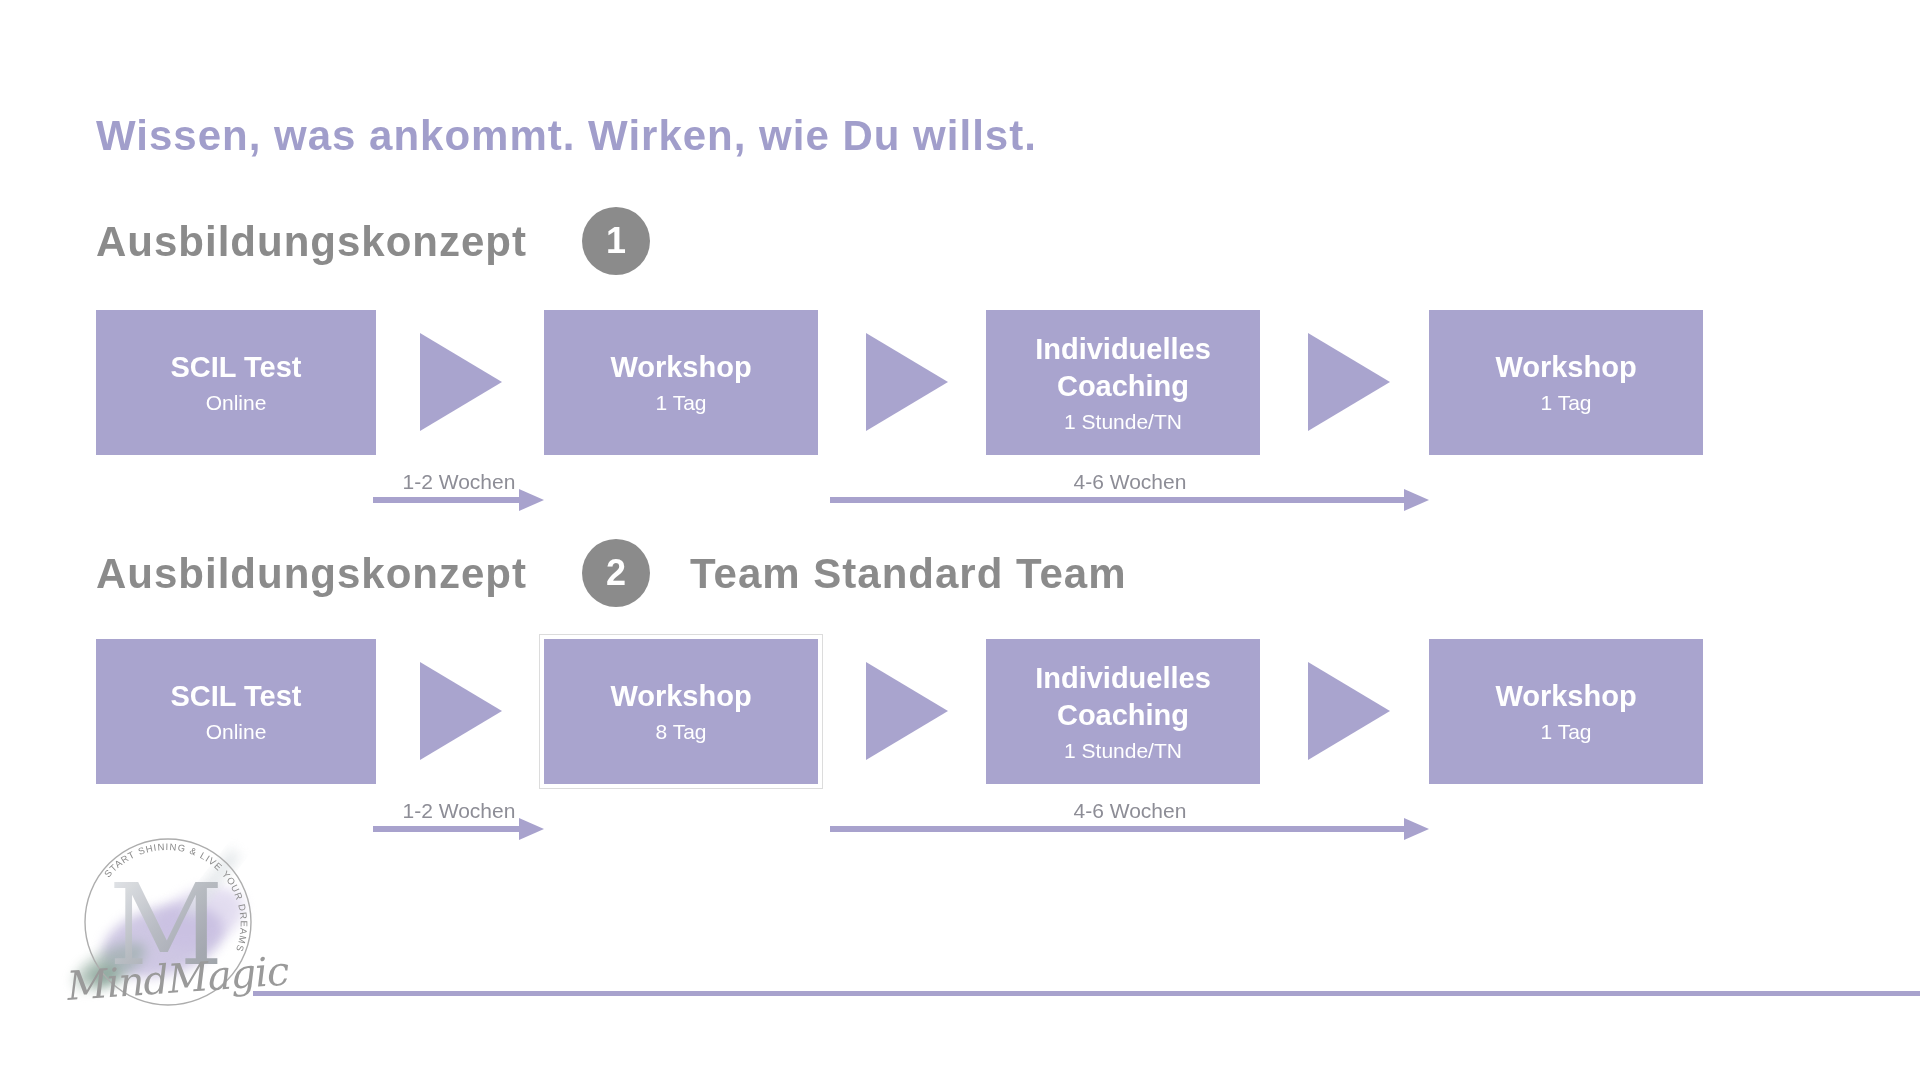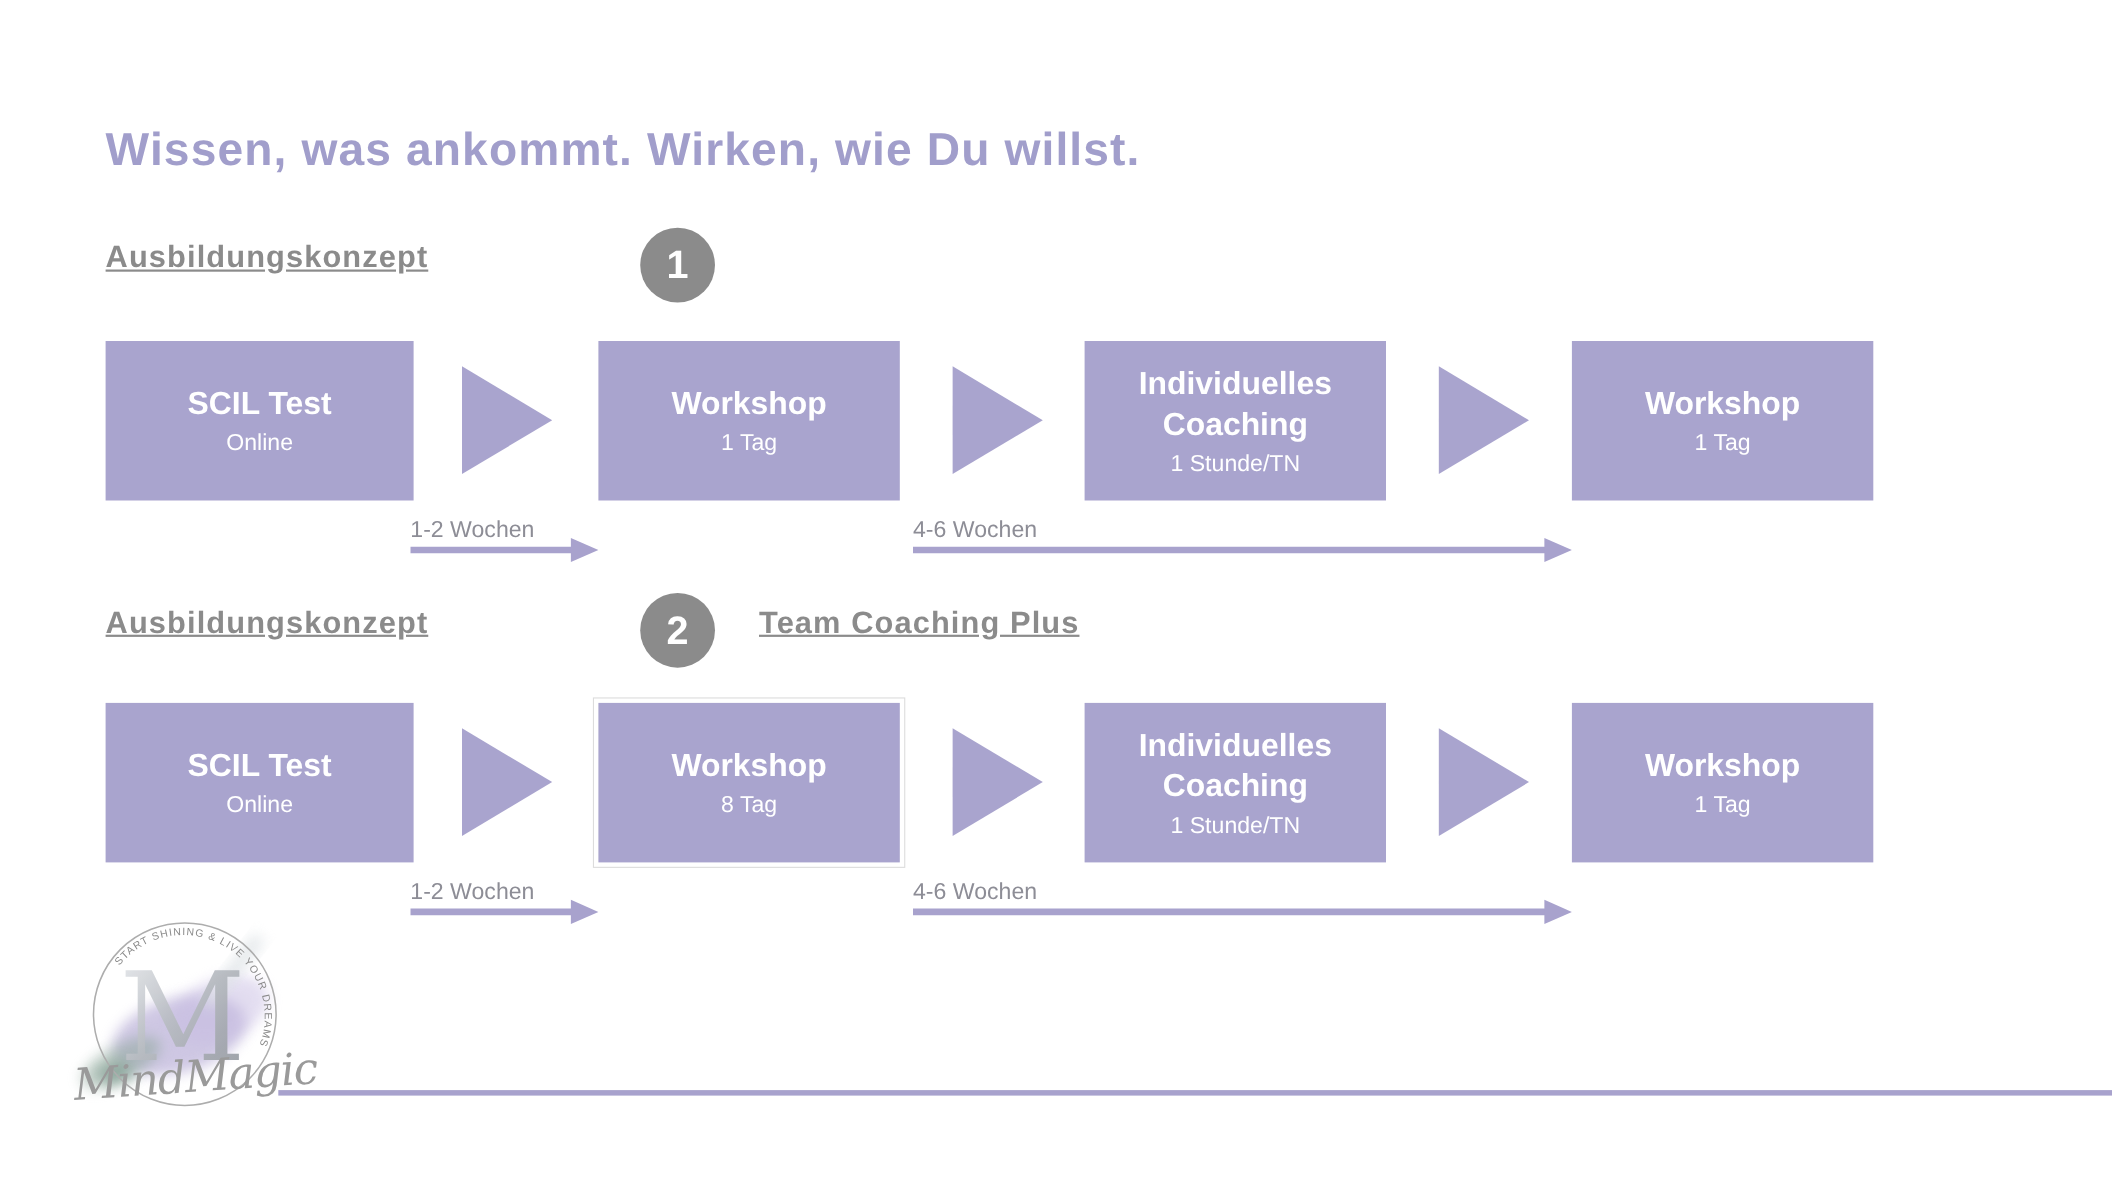--- a/index.html
+++ b/index.html
@@ -18,23 +18,22 @@
     overflow:hidden;
     padding-left:25px;
   }
   .abs{position:absolute;}
   .slide-title{
     left:96px;top:112px;
     font-size:42px;font-weight:bold;letter-spacing:1px;
     color:var(--title);
   }
   .section-heading{
-    font-size:28px;font-weight:bold;letter-spacing:1px;color:var(--heading);
+    font-size:42px;font-weight:bold;letter-spacing:1px;color:var(--heading);
     white-space:nowrap;
-    text-decoration:underline;
   }
   .number-badge{
     width:68px;height:68px;border-radius:50%;
     background:var(--heading);
     display:flex;align-items:center;justify-content:center;
     color:#fff;font-size:36px;font-weight:bold;
   }
   .step-box{
     height:145px;background:var(--accent);
     display:flex;flex-direction:column;align-items:center;justify-content:center;
@@ -49,21 +48,21 @@
   .step-subtitle{
     font-size:21px;line-height:1.2;
   }
   .flow-arrow{
     width:0;height:0;
     border-top:49px solid transparent;
     border-bottom:49px solid transparent;
     border-left:82px solid var(--accent);
   }
   .gap-label{
-    font-size:21px;color:var(--label);text-align:left;
+    font-size:21px;color:var(--label);text-align:center;
   }
   .duration-arrow svg{display:block;}
   .footer-divider{
     left:253px;top:991px;width:1667px;height:5px;
     background:var(--accent-line);
   }
 </style>
 </head>
 <body>
 
@@ -108,21 +107,21 @@
     <svg width="600" height="28" viewBox="0 0 600 28">
       <line x1="0" y1="14" x2="576" y2="14" stroke="#a8a2cd" stroke-width="6"></line>
       <polygon points="574,3 599,14 574,25" fill="#a8a2cd"></polygon>
     </svg>
   </div>
 
   <div class="abs section-heading" style="left:96px;top:550px;">Ausbildungskonzept</div>
   <div class="abs number-badge" style="left:582px;top:539px;">
     <span>2</span>
   </div>
-  <div class="abs section-heading" style="left:690px;top:550px;">Team Coaching Plus</div>
+  <div class="abs section-heading" style="left:690px;top:550px;">Team Standard Team</div>
 
   <div class="abs step-box" style="left:96px;top:639px;width:280px;">
     <div class="step-title">SCIL Test</div>
     <div class="step-subtitle">Online</div>
   </div>
   <div class="abs flow-arrow" style="left:420px;top:662px;"></div>
   <div class="abs step-box framed" style="left:544px;top:639px;width:274px;">
     <div class="step-title">Workshop</div>
     <div class="step-subtitle">8 Tag</div>
   </div>

